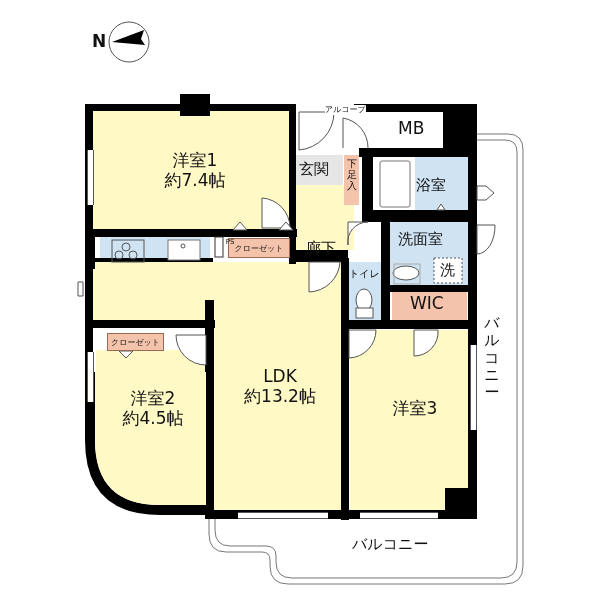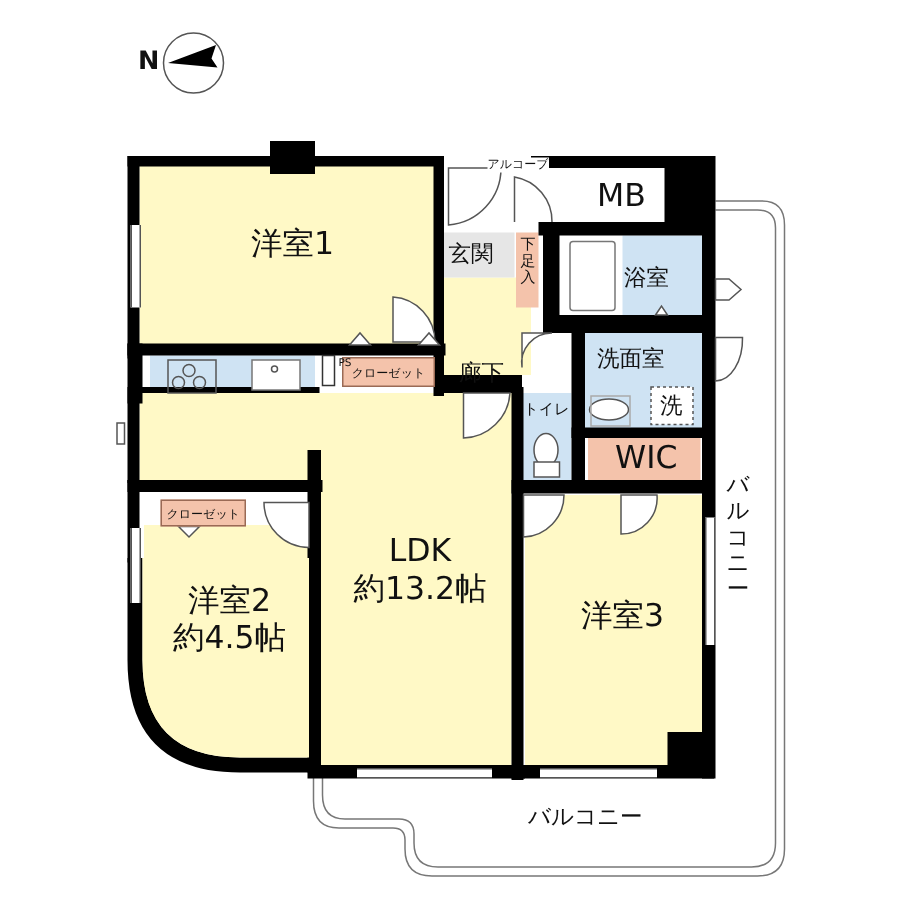--- a/index.html
+++ b/index.html
@@ -7,21 +7,21 @@
          font-family:"DejaVu Sans", "Liberation Sans", sans-serif; }
   .abs { position:absolute; }
   .wall { position:absolute; background:#000; }
   .room { position:absolute; }
   .yellow { background:#fff9c6; }
   .blue { background:#cfe3f3; }
   .pink { background:#f4c3ab; }
   .grey { background:#e6e6e6; }
   .white { background:#fff; }
   .label { position:absolute; color:#111; text-align:center; line-height:1.2; white-space:nowrap; }
-  .big { font-size:21px; }
+  .big { font-size:17px; }
   .mid { font-size:15px; }
   .small { font-size:11px; }
   .tiny { font-size:8px; }
   .closet { position:absolute; background:#f4c3ab; border:1px solid #9a6a55; font-size:8px;
             display:flex; align-items:center; justify-content:center; color:#111; }
   svg { position:absolute; left:0; top:0; }
 </style>
 </head>
 <body>
 
@@ -134,22 +134,23 @@
   <polygon points="279,230 286,222 293,230" fill="#fff" stroke="#555"></polygon>
   <polygon points="119,351 126,358 133,351" fill="#fff" stroke="#555"></polygon>
   <polygon points="437,210 441,204 445,210" fill="#fff" stroke="#555"></polygon>
 </svg>
 
 <div class="closet" style="left:228px;top:238px;width:60px;height:18px;">クローゼット</div>
 <div class="closet" style="left:107px;top:333px;width:55px;height:16px;">クローゼット</div>
 
 <div class="label big" style="left:150px;top:150px;width:90px;">
   <div>洋室1</div>
+  <div>約7.4帖</div>
 </div>
-<div class="label big" style="left:225px;top:355px;width:110px;">
+<div class="label big" style="left:225px;top:366px;width:110px;">
   <div>LDK</div>
   <div>約13.2帖</div>
 </div>
 <div class="label big" style="left:108px;top:388px;width:90px;">
   <div>洋室2</div>
   <div>約4.5帖</div>
 </div>
 <div class="label big" style="left:370px;top:398px;width:90px;">
   <div>洋室3</div>
 </div>

